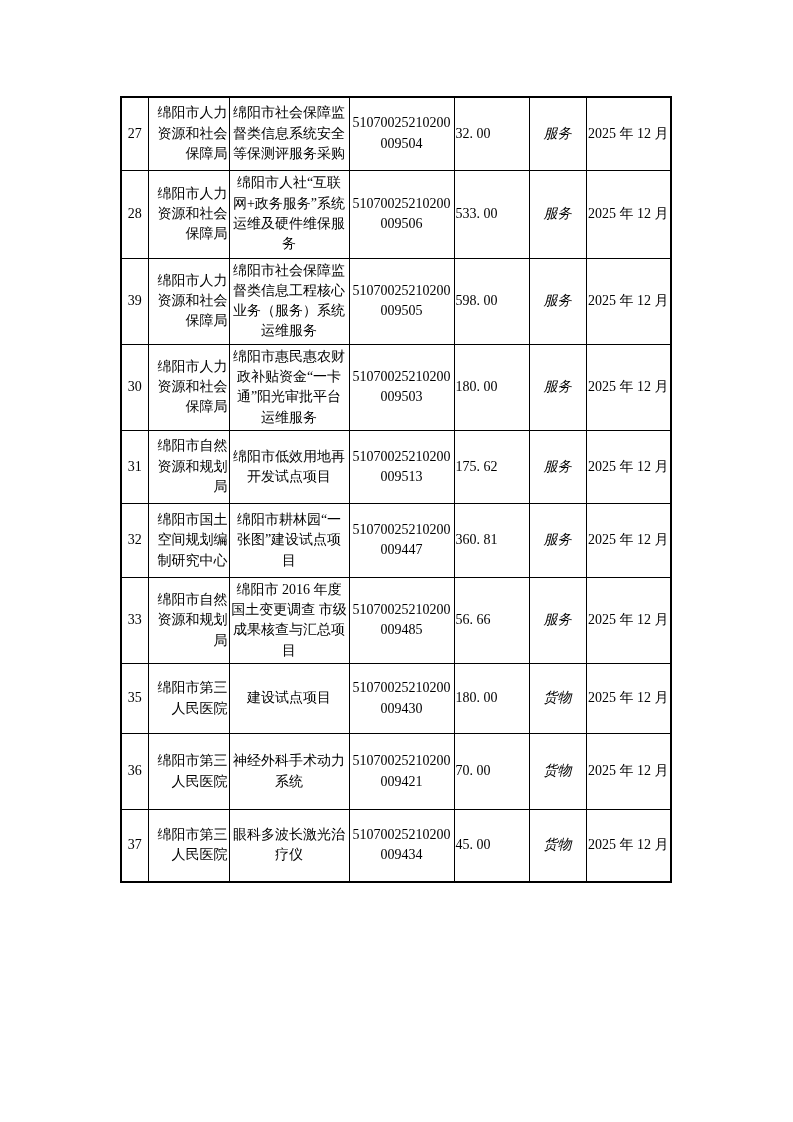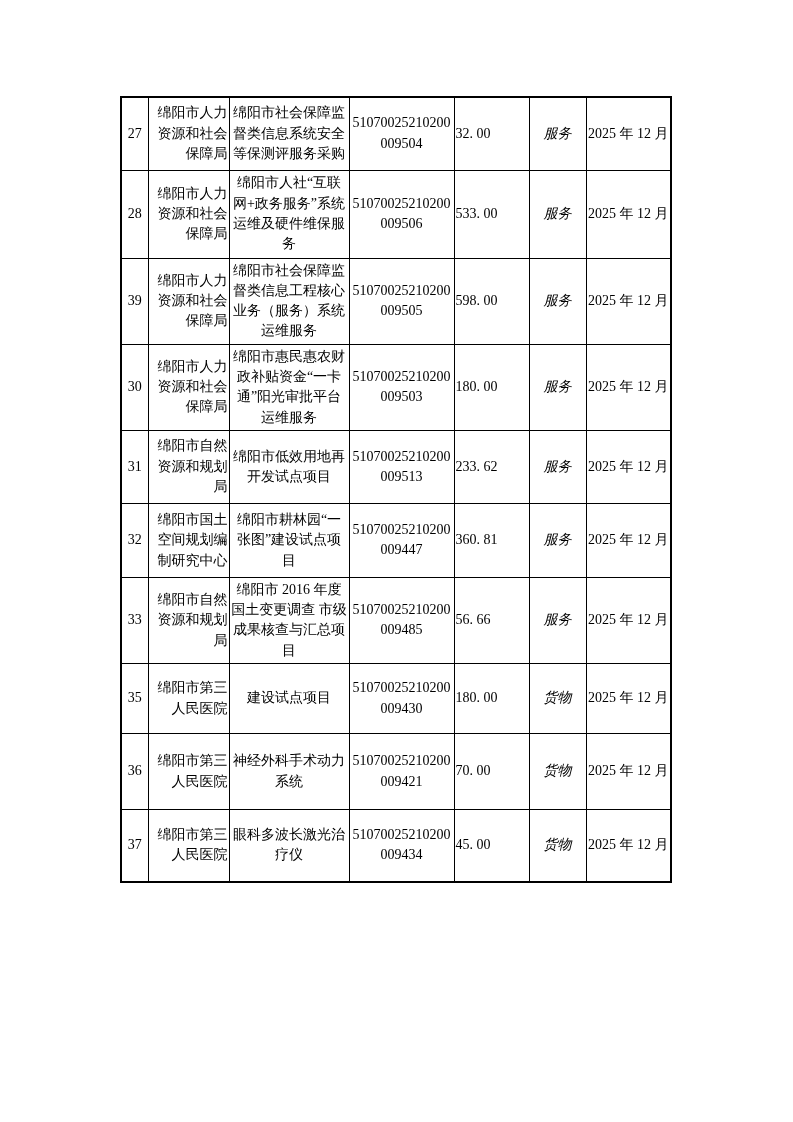--- a/index.html
+++ b/index.html
@@ -116,21 +116,21 @@
           <td class="cell-number">51070025210200<br>009503</td>
           <td class="cell-amount">180. 00</td>
           <td class="cell-type">服务</td>
           <td class="cell-date">2025 年 12 月</td>
         </tr>
         <tr style="height: 73px;">
           <td class="cell-no">31</td>
           <td class="cell-org">绵阳市自然资源和规划局</td>
           <td class="cell-project">绵阳市低效用地再开发试点项目</td>
           <td class="cell-number">51070025210200<br>009513</td>
-          <td class="cell-amount">233. 62</td>
+          <td class="cell-amount">175. 62</td>
           <td class="cell-type">服务</td>
           <td class="cell-date">2025 年 12 月</td>
         </tr>
         <tr style="height: 74px;">
           <td class="cell-no">32</td>
           <td class="cell-org">绵阳市国土空间规划编制研究中心</td>
           <td class="cell-project">绵阳市耕林园“一张图”建设试点项目</td>
           <td class="cell-number">51070025210200<br>009447</td>
           <td class="cell-amount">360. 81</td>
           <td class="cell-type">服务</td>

